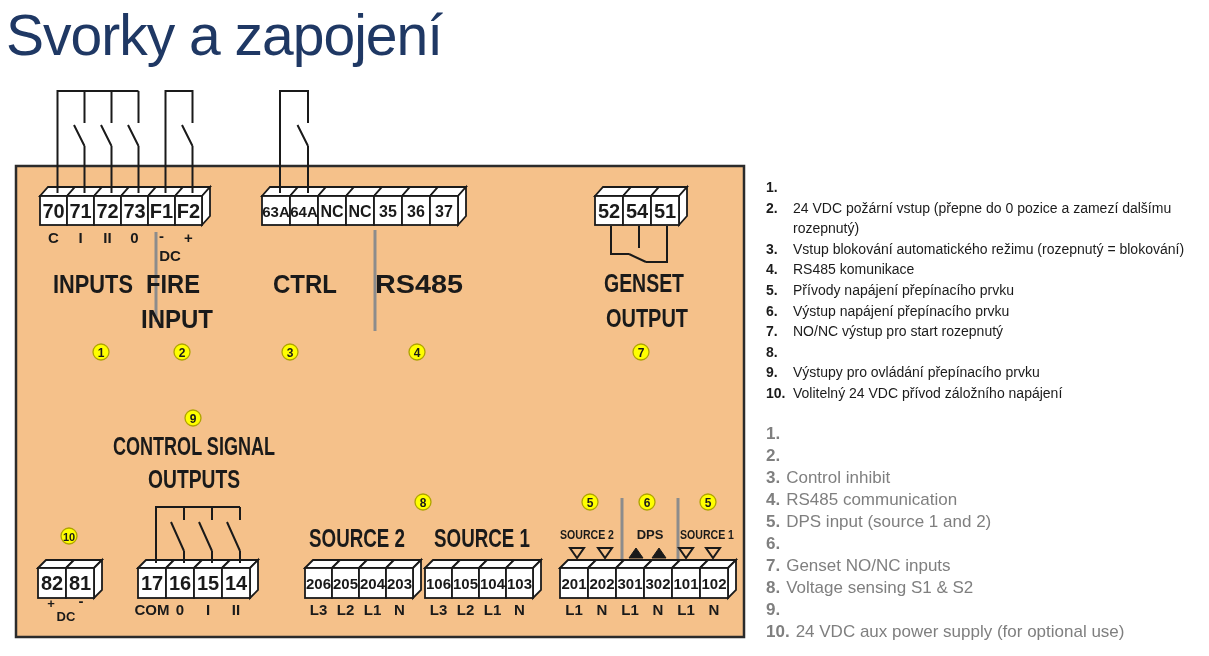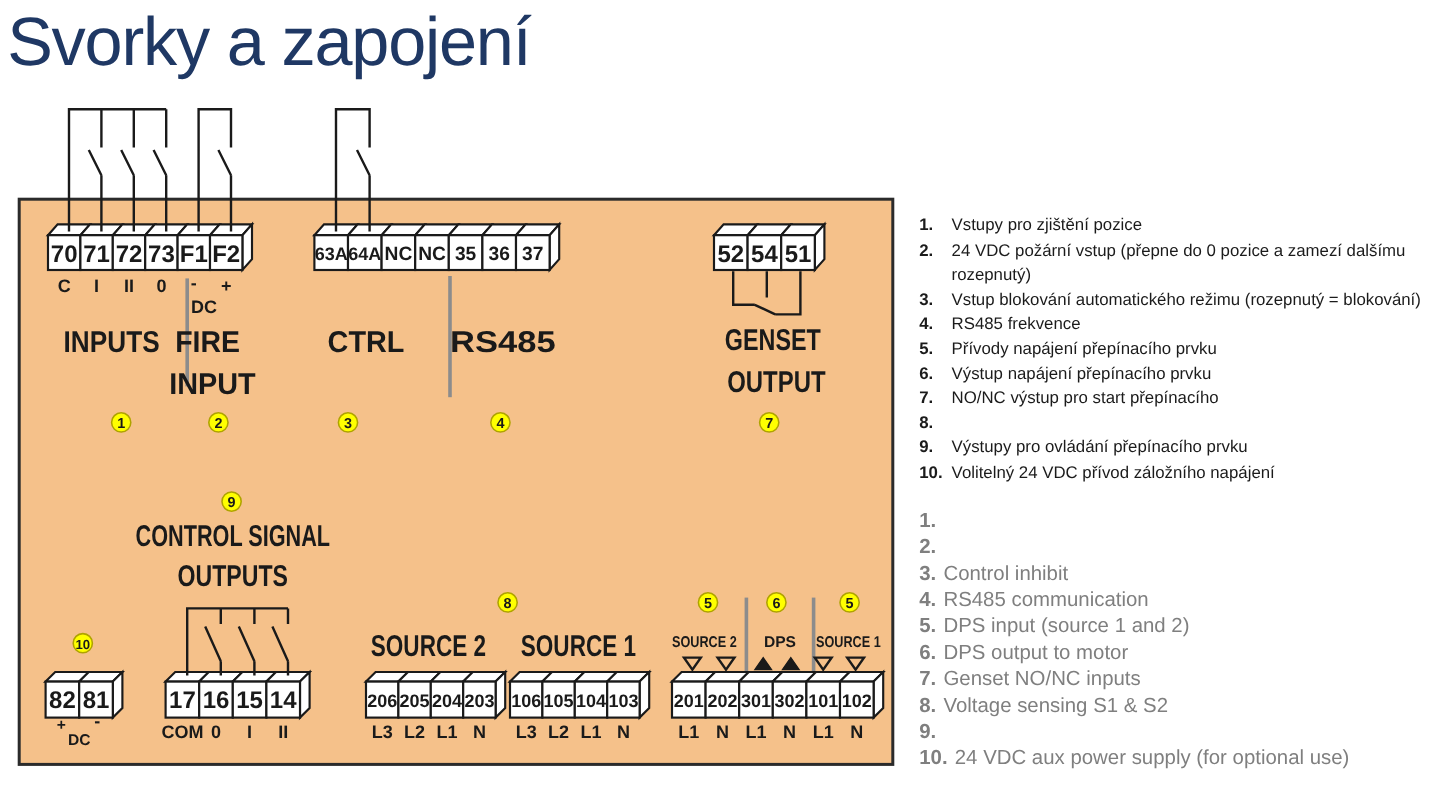--- a/index.html
+++ b/index.html
@@ -280,49 +280,48 @@
       <g>
           <circle cx="708" cy="502" r="8" fill="#FFFF00" stroke="#AFA300" stroke-width="1.3"></circle>
           <text x="708" y="506.5" text-anchor="middle" font-size="12">5</text>
         </g>
     </g>
   </svg>
 
   <div class="legend-cs">
     <div class="li">
         <span class="num">1.</span>
-        <span>Vstupy pro zjištění pozice</span>
       </div>
     <div class="li">
         <span class="num">2.</span>
         <span>24 VDC požární vstup (přepne do 0 pozice a zamezí dalšímu</span>
       </div>
     <div class="li">
         <span class="num"></span>
         <span>rozepnutý)</span>
       </div>
     <div class="li">
         <span class="num">3.</span>
         <span>Vstup blokování automatického režimu (rozepnutý = blokování)</span>
       </div>
     <div class="li">
         <span class="num">4.</span>
-        <span>RS485 frekvence</span>
+        <span>RS485 komunikace</span>
       </div>
     <div class="li">
         <span class="num">5.</span>
         <span>Přívody napájení přepínacího prvku</span>
       </div>
     <div class="li">
         <span class="num">6.</span>
         <span>Výstup napájení přepínacího prvku</span>
       </div>
     <div class="li">
         <span class="num">7.</span>
-        <span>NO/NC výstup pro start přepínacího</span>
+        <span>NO/NC výstup pro start rozepnutý</span>
       </div>
     <div class="li">
         <span class="num">8.</span>
       </div>
     <div class="li">
         <span class="num">9.</span>
         <span>Výstupy pro ovládání přepínacího prvku</span>
       </div>
     <div class="li">
         <span class="num">10.</span>
@@ -344,21 +343,20 @@
     <div class="li">
         <span class="num">4.</span>
         <span>RS485 communication</span>
       </div>
     <div class="li">
         <span class="num">5.</span>
         <span>DPS input (source 1 and 2)</span>
       </div>
     <div class="li">
         <span class="num">6.</span>
-        <span>DPS output to motor</span>
       </div>
     <div class="li">
         <span class="num">7.</span>
         <span>Genset NO/NC inputs</span>
       </div>
     <div class="li">
         <span class="num">8.</span>
         <span>Voltage sensing S1 &amp; S2</span>
       </div>
     <div class="li">

